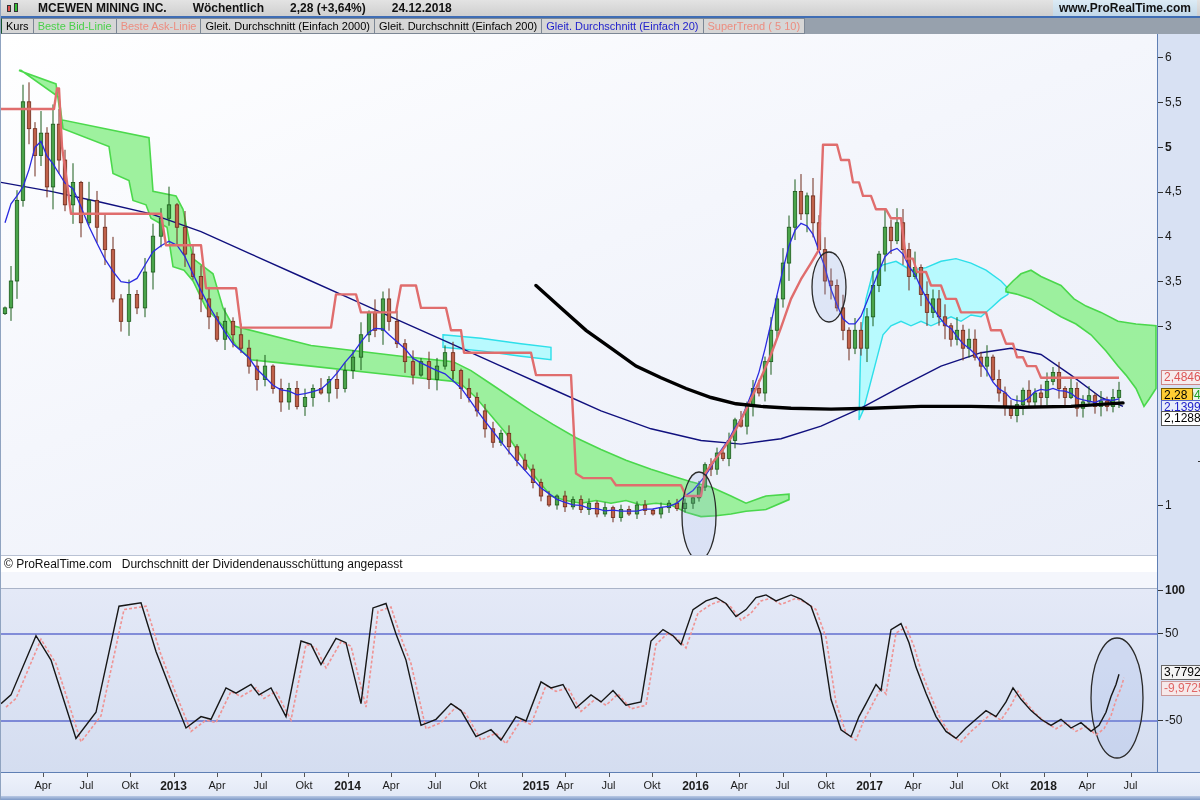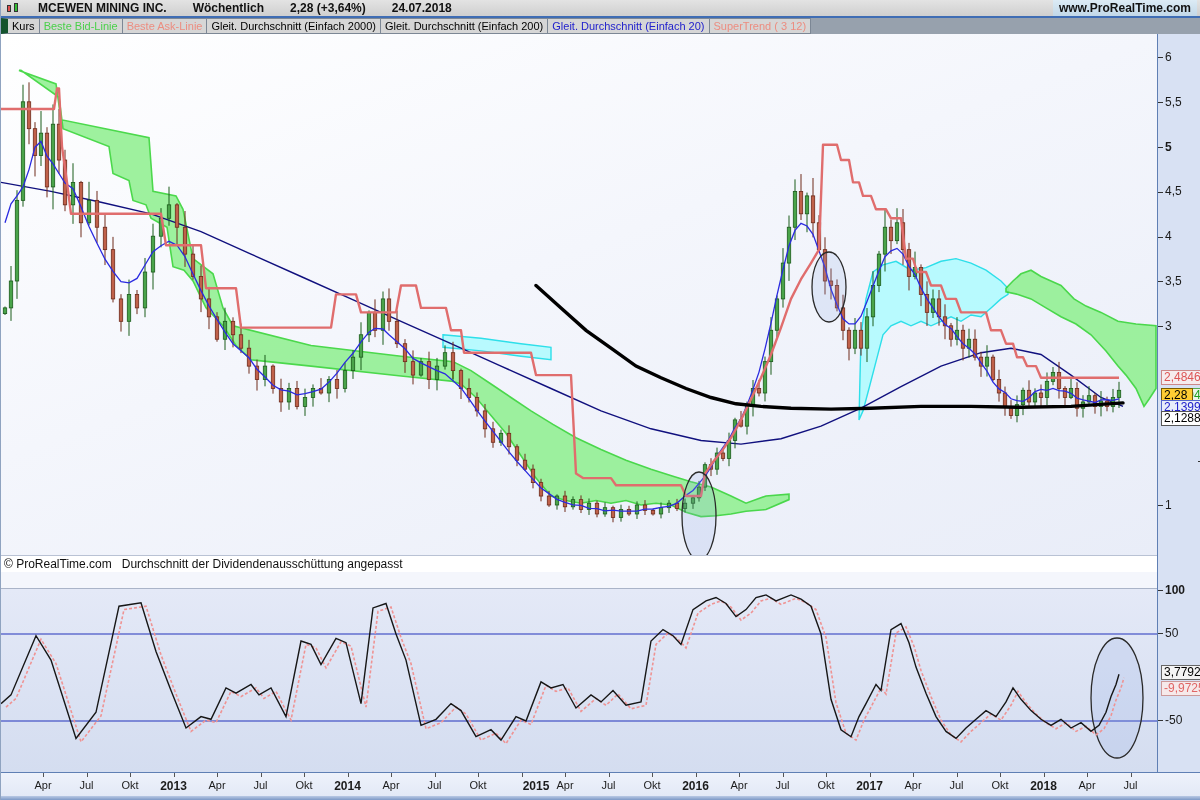--- a/index.html
+++ b/index.html
@@ -20,21 +20,21 @@
   .candle-ico i { position:absolute; width:4px; border:1px solid #333; }
   .candle-ico .r { left:1px; top:3px; height:7px; background:#e05050; }
   .candle-ico .g { left:8px; top:1px; height:9px; background:#35c035; }
   .candle-ico .r:before,.candle-ico .g:before { content:""; position:absolute; left:1px; top:-3px; width:1px; height:13px; background:#333; z-index:-1;}
 
   
   .legendbar { position:absolute; left:0; width:1200px; height:16px; background:#97a1ad;
     display:flex; align-items:stretch; }
   .legendbar .item { font-size:11px; padding:1px 4px 0 4px; background:#d6d6d6;
     border:1px solid #7c8795; border-left:none; white-space:nowrap; }
-  .legendbar .item:first-child { border-left:7px solid #14532d; }
+  .legendbar .item:first-child { border-left:1px solid #14532d; }
   #legend-main { top:18px; }
   #legend-stoch { top:572px; }
 
   
   #main-plot { position:absolute; left:0; top:34px; width:1156px; height:521px;
     background:linear-gradient(160deg,#ffffff 0%,#f4f6fc 45%,#e9edf8 100%); }
   #copyright { position:absolute; left:0; top:555px; width:1156px; height:17px; background:#fff;
     border-top:1px solid #b9c2d4; font-size:12px; color:#111; display:flex; align-items:center; gap:10px; padding-left:3px; }
   #stoch-plot { position:absolute; left:0; top:588px; width:1156px; height:184px;
     background:linear-gradient(180deg,#e4e9f7,#d4ddf0); border-top:1px solid #aab4c8; }
@@ -64,34 +64,34 @@
 <div id="app">
 
   <div id="header">
     <span class="candle-ico">
         <i class="r"></i>
         <i class="g"></i>
       </span>
     <span class="title seg">MCEWEN MINING INC.</span>
     <span class="title seg">Wöchentlich</span>
     <span class="title seg">2,28 (+3,64%)</span>
-    <span class="title seg">24.07.2018</span>
+    <span class="title seg">24.12.2018</span>
     <span id="hdr-right">
         <span class="title">www.ProRealTime.com</span>
       </span>
   </div>
 
   <div id="legend-main" class="legendbar">
       <span class="item" style="color: rgb(0, 0, 0);">Kurs</span>
       <span class="item" style="color: rgb(74, 208, 74);">Beste Bid-Linie</span>
       <span class="item" style="color: rgb(236, 141, 128);">Beste Ask-Linie</span>
       <span class="item" style="color: rgb(0, 0, 0);">Gleit. Durchschnitt (Einfach 2000)</span>
       <span class="item" style="color: rgb(0, 0, 0);">Gleit. Durchschnitt (Einfach 200)</span>
       <span class="item" style="color: rgb(34, 34, 204);">Gleit. Durchschnitt (Einfach 20)</span>
-      <span class="item" style="color: rgb(236, 141, 128);">SuperTrend ( 3 12)</span>
+      <span class="item" style="color: rgb(236, 141, 128);">SuperTrend ( 5 10)</span>
     </div>
 
   <div id="main-plot">
     <svg id="main-svg" width="1156" height="521">
         <polygon points="442.0,300.8 480.0,304.3 520.0,309.7 550.0,313.3 550.0,325.8 520.0,322.3 480.0,316.9 442.0,313.3" fill="#b2fbff" stroke="#19dde8" stroke-width="1.4" opacity="0.9"></polygon>
         <polygon points="858.0,385.9 860.0,300.8 865.0,264.9 872.0,238.0 882.0,230.9 895.0,227.3 910.0,236.2 925.0,233.6 940.0,227.3 955.0,224.6 970.0,229.1 985.0,236.2 1000.0,247.0 1007.0,254.2 1007.0,260.4 1000.0,264.9 990.0,273.9 980.0,282.8 970.0,281.0 960.0,287.3 950.0,282.8 940.0,287.3 930.0,291.8 920.0,287.3 910.0,291.8 900.0,287.3 890.0,291.8 882.0,300.8 875.0,327.6 868.0,354.5 862.0,376.9" fill="#b2fbff" stroke="#19dde8" stroke-width="1.4" opacity="0.9"></polygon>
         <polygon points="18.0,36.4 55.0,49.9 60.0,85.7 148.0,103.6 152.0,157.4 175.0,161.9 182.0,175.3 192.0,224.6 212.0,239.8 222.0,273.9 232.0,291.8 310.0,311.5 400.0,322.3 452.0,327.6 452.0,347.4 400.0,342.0 310.0,332.1 250.0,325.8 235.0,311.5 222.0,291.8 205.0,273.9 192.0,247.0 183.0,236.2 172.0,232.7 166.0,193.2 150.0,184.3 145.0,170.8 132.0,166.4 128.0,146.6 112.0,139.5 108.0,112.6 62.0,94.7 58.0,63.3 20.0,36.4" fill="#8ef08e" stroke="#2ed32e" stroke-width="1.6" opacity="0.85"></polygon>
         <polygon points="452.0,327.6 470.0,336.6 490.0,350.0 510.0,363.5 530.0,376.9 552.0,390.4 575.0,403.8 600.0,415.4 625.0,426.2 650.0,435.2 672.0,442.3 690.0,447.7 710.0,453.1 730.0,462.0 745.0,469.2 765.0,462.0 788.0,460.2 788.0,465.6 765.0,475.5 745.0,477.3 730.0,480.0 715.0,481.8 700.0,482.6 685.0,478.2 670.0,471.0 655.0,469.2 640.0,471.0 625.0,466.5 610.0,469.2 595.0,466.5 580.0,469.2 565.0,466.5 550.0,462.0 535.0,444.1 520.0,421.7 505.0,399.3 490.0,381.4 475.0,363.5 460.0,350.0 452.0,347.4" fill="#8ef08e" stroke="#2ed32e" stroke-width="1.6" opacity="0.85"></polygon>
         <polygon points="1005.0,254.2 1012.0,247.0 1020.0,239.8 1030.0,236.2 1040.0,242.5 1050.0,247.0 1060.0,251.5 1073.0,264.9 1085.0,272.1 1100.0,278.4 1117.0,287.3 1135.0,290.0 1155.0,291.8 1155.0,354.5 1148.0,365.3 1143.0,372.4 1135.0,354.5 1125.0,341.1 1117.0,332.1 1105.0,316.9 1090.0,300.8 1075.0,290.0 1060.0,282.8 1045.0,273.9 1030.0,264.9 1017.0,260.4 1005.0,257.8" fill="#8ef08e" stroke="#2ed32e" stroke-width="1.6" opacity="0.85"></polygon>
         <polyline points="0.0,148.4 50.0,157.4 100.0,168.2 150.0,179.8 200.0,197.7 250.0,220.1 300.0,242.5 350.0,264.9 400.0,287.3 450.0,309.7 500.0,332.1 550.0,354.5 600.0,376.9 650.0,394.8 700.0,406.5 740.0,410.1 780.0,404.7 820.0,392.2 860.0,374.2 900.0,352.7 940.0,332.1 980.0,318.7 1010.0,314.2 1040.0,320.5 1070.0,341.1 1100.0,363.5 1122.0,372.4" fill="none" stroke="#10107e" stroke-width="1.4"></polyline>

